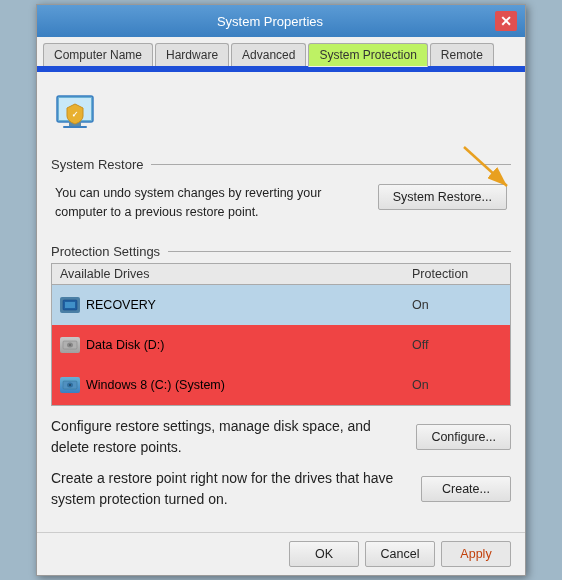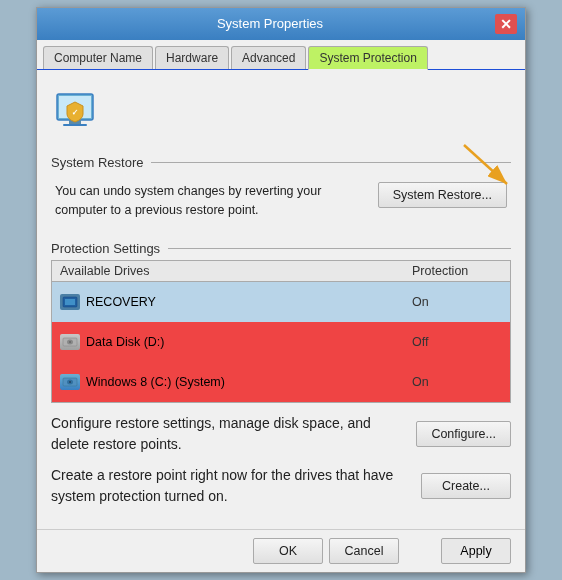--- a/index.html
+++ b/index.html
@@ -45,21 +45,21 @@
       cursor: pointer;
       display: flex;
       align-items: center;
       justify-content: center;
       font-weight: bold;
       border-radius: 2px;
     }
 
     .tab-bar {
       background: #f0f0f0;
-      border-bottom: 1px solid #1d4ed8;
+      border-bottom: 6px solid #1d4ed8;
       display: flex;
       padding: 6px 6px 0 6px;
       gap: 2px;
     }
     .tab {
       padding: 4px 10px;
       border: 1px solid #aaa;
       border-bottom: none;
       background: #e0e0e0;
       cursor: pointer;
@@ -128,21 +128,21 @@
       border: 1px solid #aaa;
       padding: 5px 14px;
       font-size: 12.5px;
       cursor: pointer;
       white-space: nowrap;
       border-radius: 2px;
       min-width: 90px;
       text-align: center;
       color: #222;
     }
-    .btn:disabled { color: #000000; cursor: default; background: #e8e8e8; margin-left: 36px; }
+    .btn:disabled { color: #c2410c; cursor: default; background: #e8e8e8; }
 
     .protection-section {
       margin-bottom: 10px;
     }
     .drives-table {
       border: 1px solid #aaa;
       background: #ef4444;
       margin-top: 4px;
       margin-bottom: 10px;
     }
@@ -242,20 +242,21 @@
   <div class="title-bar">
     <span class="title-bar-title">System Properties</span>
     <button class="close-btn">✕</button>
   </div>
 
   <div class="tab-bar">
     <div class="tab">Computer Name</div>
     <div class="tab">Hardware</div>
     <div class="tab">Advanced</div>
     <div class="tab active">System Protection</div>
+    <div class="tab">Remote</div>
   </div>
 
   <div class="content">
 
     <div class="info-row">
       <div>
         <svg class="shield-svg" viewBox="0 0 48 48" xmlns="http://www.w3.org/2000/svg">
 
           <rect x="6" y="8" width="36" height="26" rx="2" fill="#6ab0d4" stroke="#3a7fc1" stroke-width="1.5"></rect>
           <rect x="8" y="10" width="32" height="22" fill="#c8e8f8"></rect>

